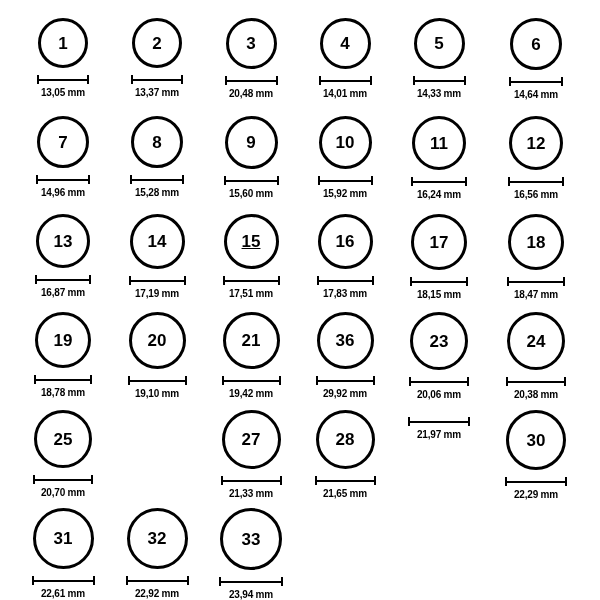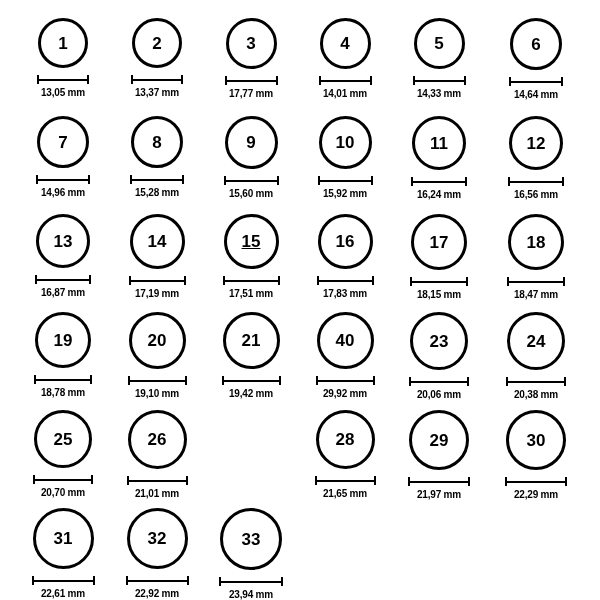--- a/index.html
+++ b/index.html
@@ -100,21 +100,21 @@
     </div>
     <div class="ring-cell" style="left: 209px; top: 18px; width: 84px;">
       <div class="ring-circle" style="width: 51px; height: 51px;">
         <span class="ring-number" style="font-size: 17px;">3</span>
       </div>
       <div class="measure" style="width: 53px;">
         <div class="bar"></div>
         <div class="tick-left"></div>
         <div class="tick-right"></div>
       </div>
-      <div class="ring-size-label">17,77 mm</div>
+      <div class="ring-size-label">20,48 mm</div>
     </div>
     <div class="ring-cell" style="left: 303px; top: 18px; width: 84px;">
       <div class="ring-circle" style="width: 51px; height: 51px;">
         <span class="ring-number" style="font-size: 17px;">4</span>
       </div>
       <div class="measure" style="width: 53px;">
         <div class="bar"></div>
         <div class="tick-left"></div>
         <div class="tick-right"></div>
       </div>
@@ -302,21 +302,21 @@
       </div>
       <div class="measure" style="width: 59px;">
         <div class="bar"></div>
         <div class="tick-left"></div>
         <div class="tick-right"></div>
       </div>
       <div class="ring-size-label">19,42 mm</div>
     </div>
     <div class="ring-cell" style="left: 303px; top: 312px; width: 84px;">
       <div class="ring-circle" style="width: 57px; height: 57px;">
-        <span class="ring-number" style="font-size: 17px;">40</span>
+        <span class="ring-number" style="font-size: 17px;">36</span>
       </div>
       <div class="measure" style="width: 59px;">
         <div class="bar"></div>
         <div class="tick-left"></div>
         <div class="tick-right"></div>
       </div>
       <div class="ring-size-label">29,92 mm</div>
     </div>
     <div class="ring-cell" style="left: 397px; top: 312px; width: 84px;">
       <div class="ring-circle" style="width: 58px; height: 58px;">
@@ -344,46 +344,43 @@
       <div class="ring-circle" style="width: 58px; height: 58px;">
         <span class="ring-number" style="font-size: 17px;">25</span>
       </div>
       <div class="measure" style="width: 60px;">
         <div class="bar"></div>
         <div class="tick-left"></div>
         <div class="tick-right"></div>
       </div>
       <div class="ring-size-label">20,70 mm</div>
     </div>
-    <div class="ring-cell" style="left: 115px; top: 410px; width: 84px;">
+    <div class="ring-cell" style="left: 209px; top: 410px; width: 84px;">
       <div class="ring-circle" style="width: 59px; height: 59px;">
-        <span class="ring-number" style="font-size: 17px;">26</span>
+        <span class="ring-number" style="font-size: 17px;">27</span>
       </div>
       <div class="measure" style="width: 61px;">
         <div class="bar"></div>
         <div class="tick-left"></div>
         <div class="tick-right"></div>
       </div>
-      <div class="ring-size-label">21,01 mm</div>
+      <div class="ring-size-label">21,33 mm</div>
     </div>
     <div class="ring-cell" style="left: 303px; top: 410px; width: 84px;">
       <div class="ring-circle" style="width: 59px; height: 59px;">
         <span class="ring-number" style="font-size: 17px;">28</span>
       </div>
       <div class="measure" style="width: 61px;">
         <div class="bar"></div>
         <div class="tick-left"></div>
         <div class="tick-right"></div>
       </div>
       <div class="ring-size-label">21,65 mm</div>
     </div>
     <div class="ring-cell" style="left: 397px; top: 410px; width: 84px;">
-      <div class="ring-circle" style="width: 60px; height: 60px;">
-        <span class="ring-number" style="font-size: 17px;">29</span>
-      </div>
       <div class="measure" style="width: 62px;">
         <div class="bar"></div>
         <div class="tick-left"></div>
         <div class="tick-right"></div>
       </div>
       <div class="ring-size-label">21,97 mm</div>
     </div>
     <div class="ring-cell" style="left: 494px; top: 410px; width: 84px;">
       <div class="ring-circle" style="width: 60px; height: 60px;">
         <span class="ring-number" style="font-size: 17px;">30</span>

